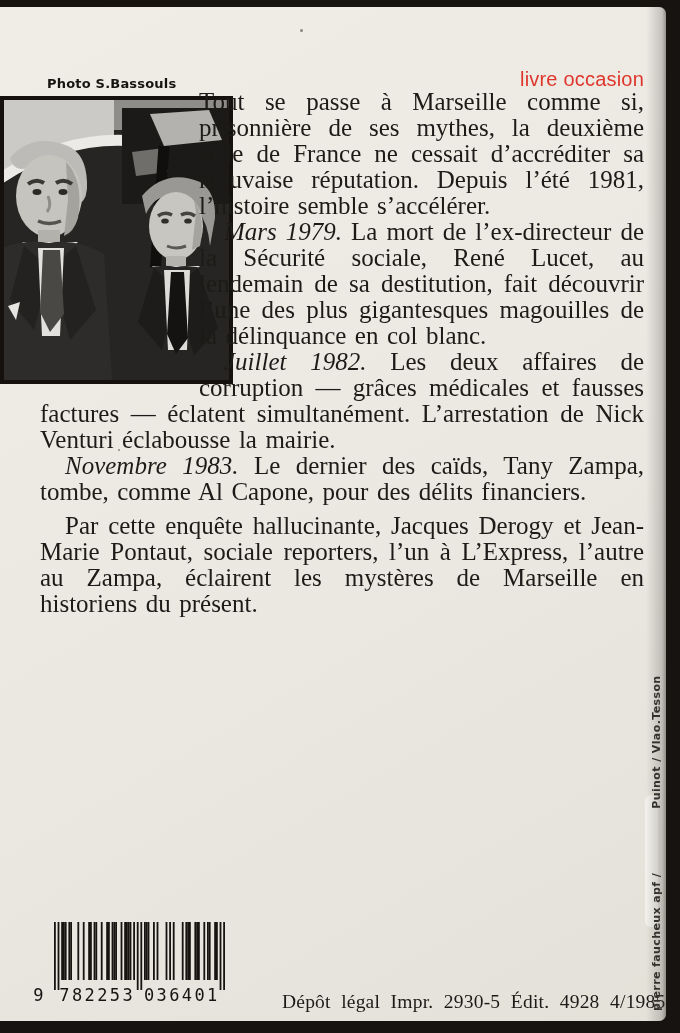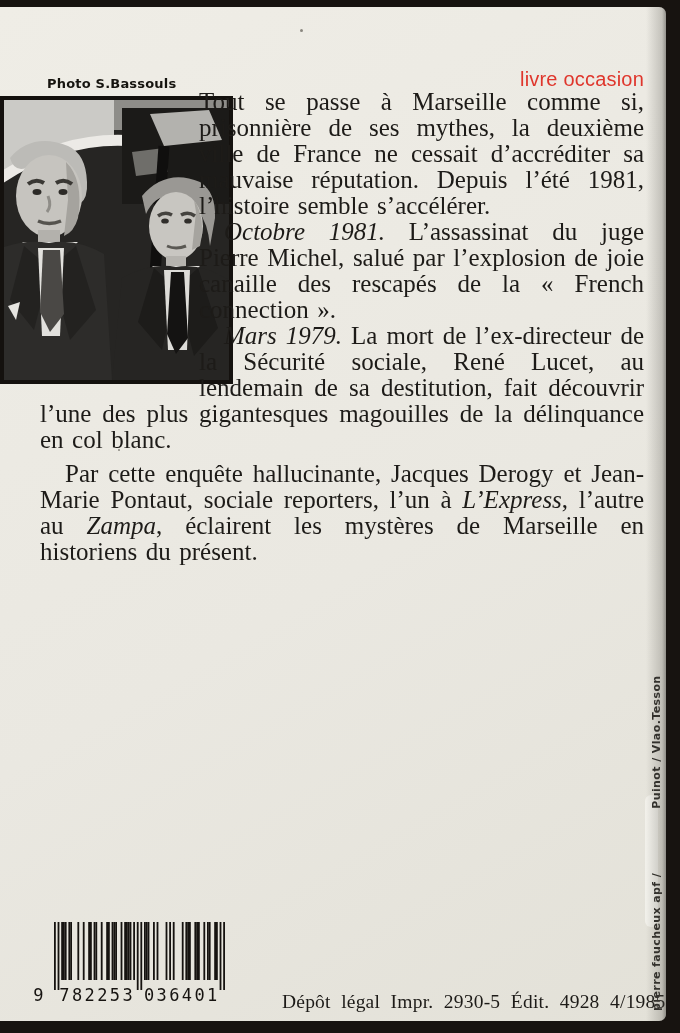--- a/index.html
+++ b/index.html
@@ -45,21 +45,21 @@
   .text-flow p{
     margin:0 20px 0 40px;
     font-size:25px;line-height:26px;text-align:justify;
     word-spacing:.09em;
   }
   .text-flow p.intro{margin-top:25px;}
   .text-flow p.first-dated{margin-top:14px;}
   .text-flow p.dated{text-indent:25px;}
   .text-flow p.closing{margin-top:8px;text-indent:25px;}
   .lead{font-style:italic;}
-  .it{font-style:italic;}
+  .it{}
   
   .barcode{position:absolute;left:30px;top:912px;}
   .legal{
     position:absolute;left:282px;top:984px;
     font-size:19.5px;color:#1d1b18;word-spacing:.28em;letter-spacing:.2px;
   }
   
   .side-credit{
     position:absolute;right:0px;bottom:10px;height:445px;width:16px;
     writing-mode:vertical-rl;transform:rotate(180deg);
@@ -132,25 +132,26 @@
             <path d="M194,168 L172,188 L190,256 L214,228 Z" fill="#1d1c1a"></path>
             <polygon points="160,170 186,170 183,250 164,250" fill="#dddcd8"></polygon>
             <polygon points="167,172 180,172 184,238 172,254 163,234" fill="#141312"></polygon>
           </svg>
         </div>
       </div>
 
       <p class="intro"><span>Tout se passe à Marseille comme si, prisonnière de ses mythes, la deuxième ville de France ne cessait d’accréditer sa mauvaise réputation. Depuis l’été 1981, l’histoire semble s’accélérer.</span></p>
 
 
-      <p class="dated"><span class="lead">Octobre 1981.</span><span> L’assassinat du juge Pierre Michel, salué par l’explosion de joie canaille des rescapés de la « French connection ».</span></p>
 
       <p class="dated"><span class="lead">Mars 1979.</span><span> La mort de l’ex-directeur de la Sécurité sociale, René Lucet, au lendemain de sa destitution, fait découvrir l’une des plus gigantesques magouilles de la délinquance en col blanc.</span></p>
 
-
+      <p class="dated"><span class="lead">Juillet 1982.</span><span> Les deux affaires de corruption — grâces médicales et fausses factures — éclatent simultanément. L’arrestation de Nick Venturi éclabousse la mairie.</span></p>
+
+      <p class="dated"><span class="lead">Novembre 1983.</span><span> Le dernier des caïds, Tany Zampa, tombe, comme Al Capone, pour des délits financiers.</span></p>
 
       <p class="closing"><span>Par cette enquête hallucinante, Jacques Derogy et Jean-Marie Pontaut, sociale reporters, l’un à </span><span class="it">L’Express</span><span>, l’autre au </span><span class="it">Zampa</span><span>, éclairent les mystères de Marseille en historiens du présent.</span></p>
 
     </div>
 
     <div class="barcode">
       <svg id="barcode-svg" width="202" height="88" viewBox="0 0 202 88">
           <rect x="24.00" y="3" width="1.80" height="68" fill="#161310"></rect>
           <rect x="27.60" y="3" width="1.80" height="68" fill="#161310"></rect>
           <rect x="31.20" y="3" width="1.80" height="58" fill="#161310"></rect>

